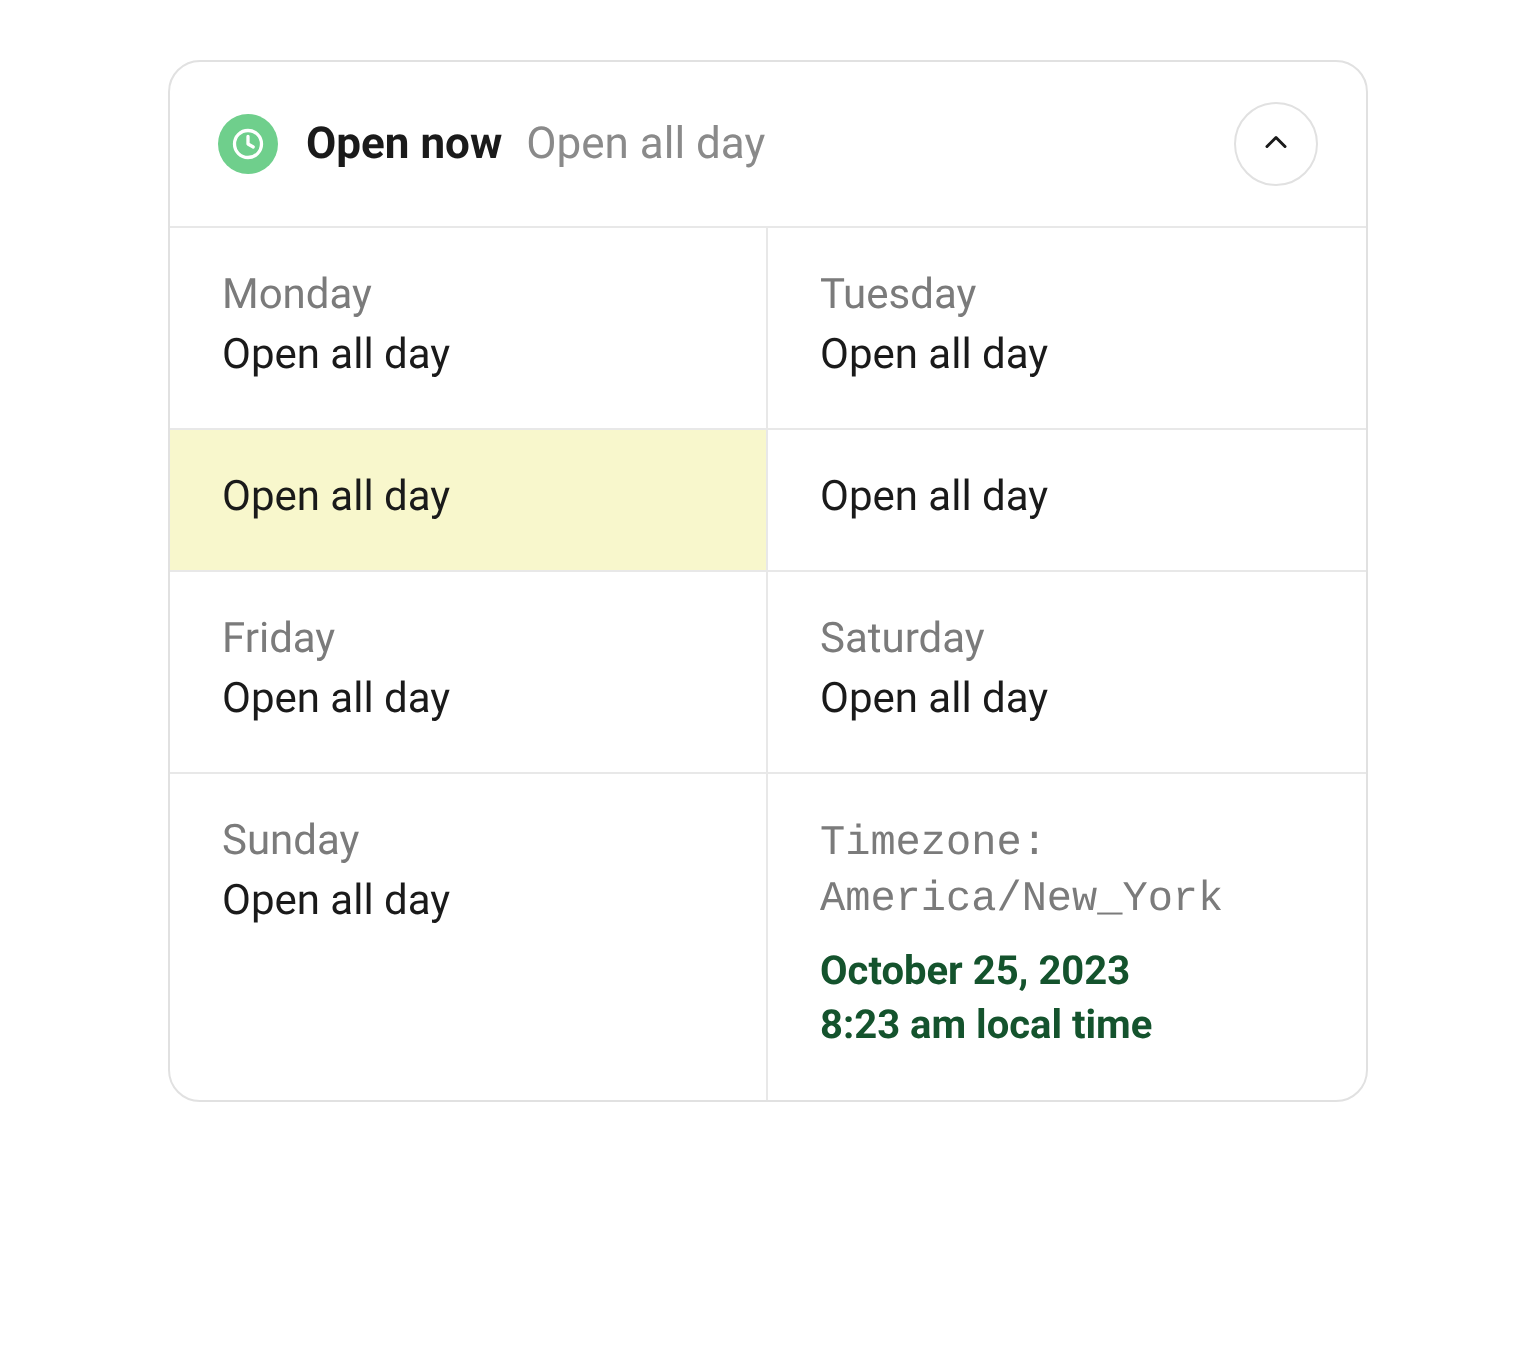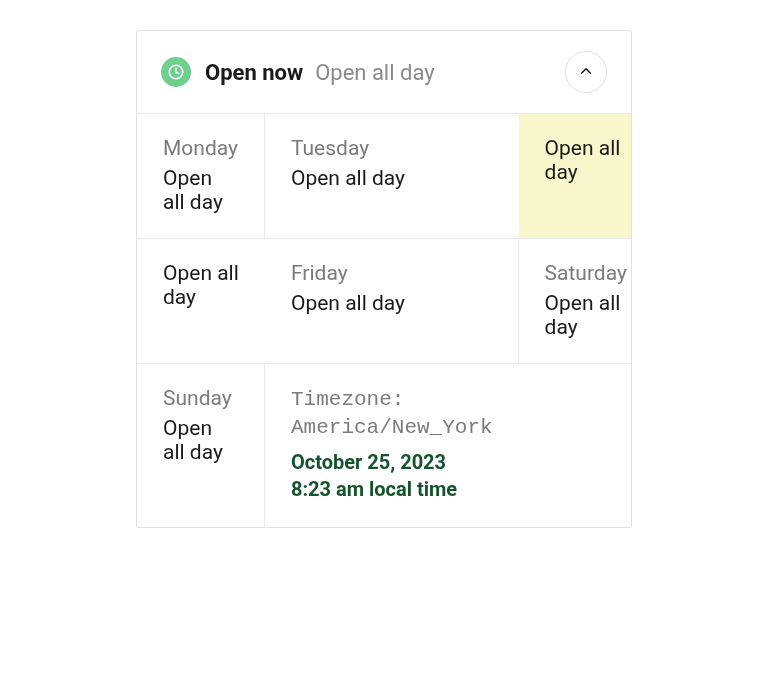--- a/index.html
+++ b/index.html
@@ -7,24 +7,24 @@
       margin: 0;
       padding: 0;
     }
     body {
       font-family: -apple-system, BlinkMacSystemFont, 'Segoe UI', Roboto, Helvetica, Arial, sans-serif;
       background: #ffffff;
       padding: 30px;
       width: 768px;
     }
     .card {
-      width: 496px;
+      width: 600px;
       margin: 0 auto;
       border: 1px solid #e1e1e1;
-      border-radius: 2px;
+      border-radius: 16px;
       overflow: hidden;
       background: #ffffff;
     }
     .header {
       display: flex;
       align-items: center;
       padding: 20px 24px;
       gap: 14px;
     }
     .clock-icon {
@@ -67,21 +67,21 @@
       justify-content: center;
       cursor: pointer;
       flex-shrink: 0;
     }
     .chevron-btn svg {
       width: 18px;
       height: 18px;
     }
     .grid {
       display: grid;
-      grid-template-columns: 1fr 1fr 1fr;
+      grid-template-columns: 1fr 1fr;
       border-top: 1px solid #e8e8e8;
     }
     .cell {
       padding: 22px 26px 24px 26px;
       border-bottom: 1px solid #e8e8e8;
     }
     .cell:nth-child(odd) {
       border-right: 1px solid #e8e8e8;
     }
     .cell.last-row {

